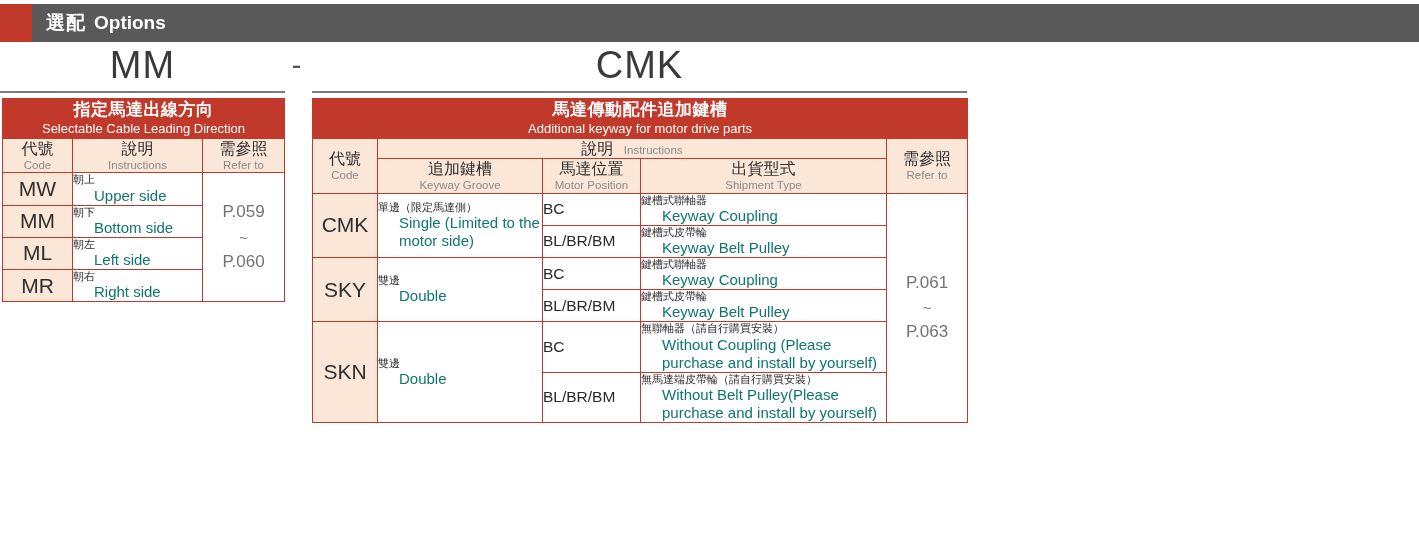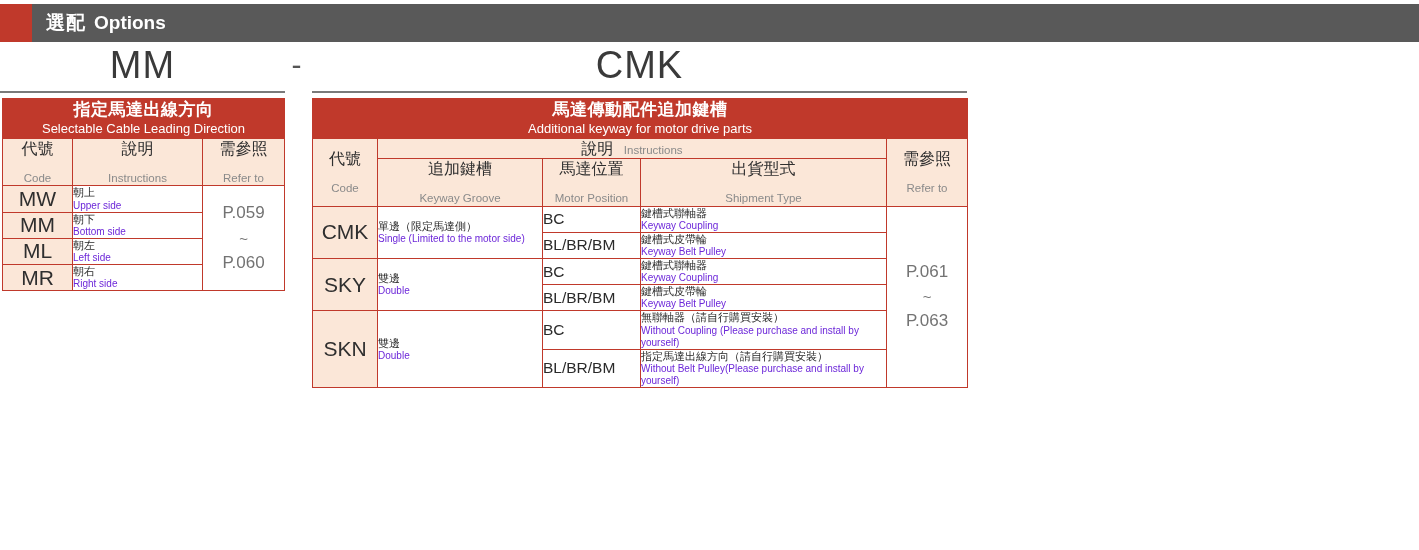--- a/index.html
+++ b/index.html
@@ -87,44 +87,45 @@
   .title-cn { font-size: 17px; font-weight: bold; display: block; letter-spacing: .5px;}
   .title-en { font-size: 13px; display: block; margin-top: 1px; }
 
   .hdr {
     background: #fbe7d8;
     text-align: center;
     padding: 6px 3px;
     line-height: 1.2;
   }
   .hdr .cn { font-size: 16px; color: #2f2f2f; display: block; }
-  .hdr .en { font-size: 11.5px; color: #8a8a8a; display: block; margin-top: 14px; }
+  .hdr .en { font-size: 11.5px; color: #8a8a8a; display: block; margin-top: 1px; }
 
   .code-cell {
     background: #fbe7d8;
     text-align: center;
     font-size: 21px;
     color: #2f2f2f;
     padding: 8px 2px;
   }
   .body-cell {
     background: #ffffff;
     padding: 5px 8px;
     line-height: 1.2;
   }
   .body-cell .cn {
     font-size: 11px;
     color: #2a2a2a;
     display: block;
   }
   .body-cell .en {
-    font-size: 10px;
-    color: #6d28d9;
+    font-size: 15px;
+    color: #0f766e;
     display: block;
     margin-top: 0px;
+    margin-left: 21px;
   }
   .plain-cell {
     background: #ffffff;
     text-align: left;
     padding: 5px 8px;
     font-size: 15.5px;
     color: #2a2a2a;
     margin-top: 12px;
   }
   .refer-cell {
@@ -322,20 +323,20 @@
         </td>
         <td class="plain-cell">BC</td>
         <td class="body-cell">
           <span class="cn">無聯軸器（請自行購買安裝）</span>
           <span class="en">Without Coupling (Please purchase and install by yourself)</span>
         </td>
       </tr>
       <tr>
         <td class="plain-cell">BL/BR/BM</td>
         <td class="body-cell">
-          <span class="cn">指定馬達出線方向（請自行購買安裝）</span>
+          <span class="cn">無馬達端皮帶輪（請自行購買安裝）</span>
           <span class="en">Without Belt Pulley(Please purchase and install by yourself)</span>
         </td>
       </tr>
     </tbody>
   </table>
 
 </div>
 
 </body></html>

